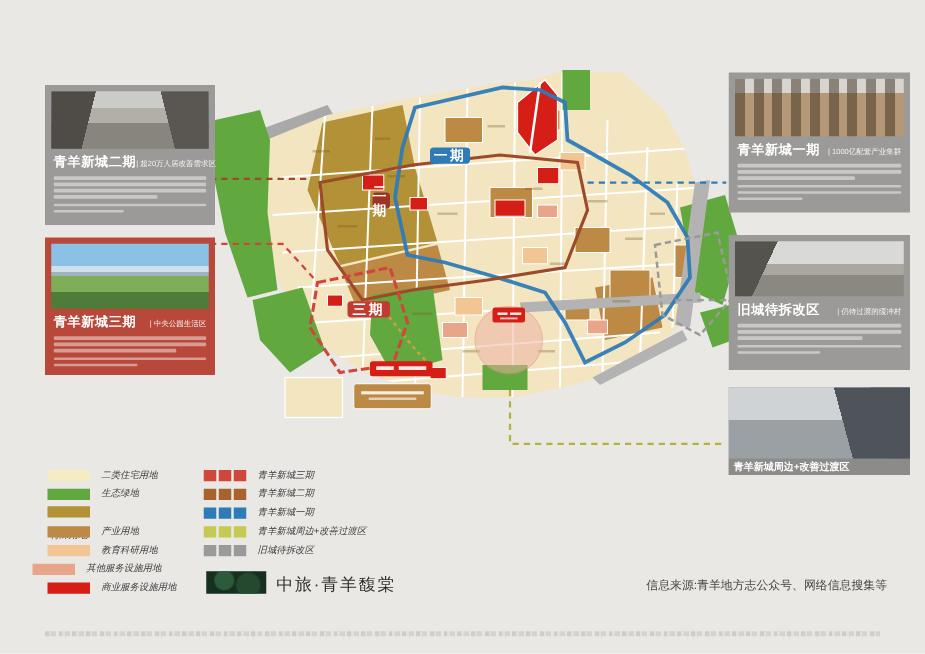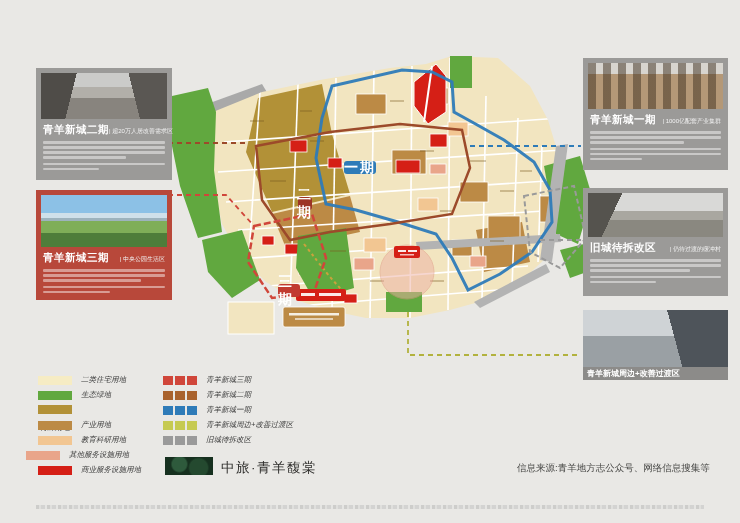--- a/index.html
+++ b/index.html
@@ -32,22 +32,22 @@
      linear-gradient(115deg,#55534e 0 22%,rgba(0,0,0,0) 22%),
      linear-gradient(180deg,#d9d9d7 0 42%,#a9a7a0 42% 62%,#8a8880 62% 100%);}
   .ph-periph{height:57px;background:
      linear-gradient(75deg,rgba(0,0,0,0) 62%,#4e545a 62%),
      linear-gradient(255deg,#6f6a64 0 20%,rgba(0,0,0,0) 20%),
      linear-gradient(180deg,#cfd3d6 0 45%,#9aa0a4 45% 100%);}
   .periph-bar{height:13px;background:#8c8b89;display:flex;align-items:center;padding:0 4px;
      font-size:8px;font-weight:bold;color:#fff;white-space:nowrap;}
 
   
-  .pill{position:absolute;height:13px;border-radius:3px;color:#fff;font-size:14px;font-weight:bold;
-        display:flex;align-items:center;justify-content:center;letter-spacing:2px;margin-top:43px;}
+  .pill{position:absolute;height:13px;border-radius:3px;color:#fff;font-size:11px;font-weight:bold;
+        display:flex;align-items:center;justify-content:center;letter-spacing:2px;}
 
   
   .lg-row{position:absolute;display:flex;align-items:center;gap:9px;height:10px;}
   .sw{width:34px;height:9px;flex:0 0 auto;}
   .sw-dash{width:34px;height:9px;display:flex;gap:2px;flex:0 0 auto;}
   .sw-dash span{flex:1;height:9px;}
   .lg-label{font-size:7.5px;color:#3c3c3c;white-space:nowrap;font-style:italic;}
 
   
   .logo-img{position:absolute;left:165px;top:457px;width:48px;height:18px;
@@ -199,21 +199,21 @@
       <path d="M168,143 L248,143" stroke="#9c4a2a"></path>
       <path d="M168,195 L226,195 L254,226" stroke="#d0463a"></path>
       <path d="M470,146 L581,146" stroke="#2e7bb8"></path>
       <path d="M540,240 L581,240" stroke="#9a9a9a"></path>
       <path d="M408,312 L408,355 L581,355" stroke="#b2b23e"></path>
     </g>
   </svg>
 
   <div class="pill" style="left: 344px; top: 118px; width: 32px; background: rgb(46, 123, 184);">一期</div>
   <div class="pill" style="left: 298px; top: 154px; width: 14px; background: rgb(156, 52, 37);">二期</div>
-  <div class="pill" style="left: 278px; top: 241px; width: 22px; background: rgb(193, 59, 48);">三期</div>
+  <div class="pill" style="left: 278px; top: 241px; width: 34px; background: rgb(193, 59, 48);">三期</div>
 
   <div class="card gray" style="left:36px;top:68px;width:136px;height:112px;">
     <div class="photo ph-city"></div>
     <div class="title-row">
       <span class="card-title">青羊新城二期</span>
       <span class="card-sub">| 超20万人居改善需求区</span>
     </div>
     <div class="para">
       <div class="tline"></div>
         <div class="tline"></div>

